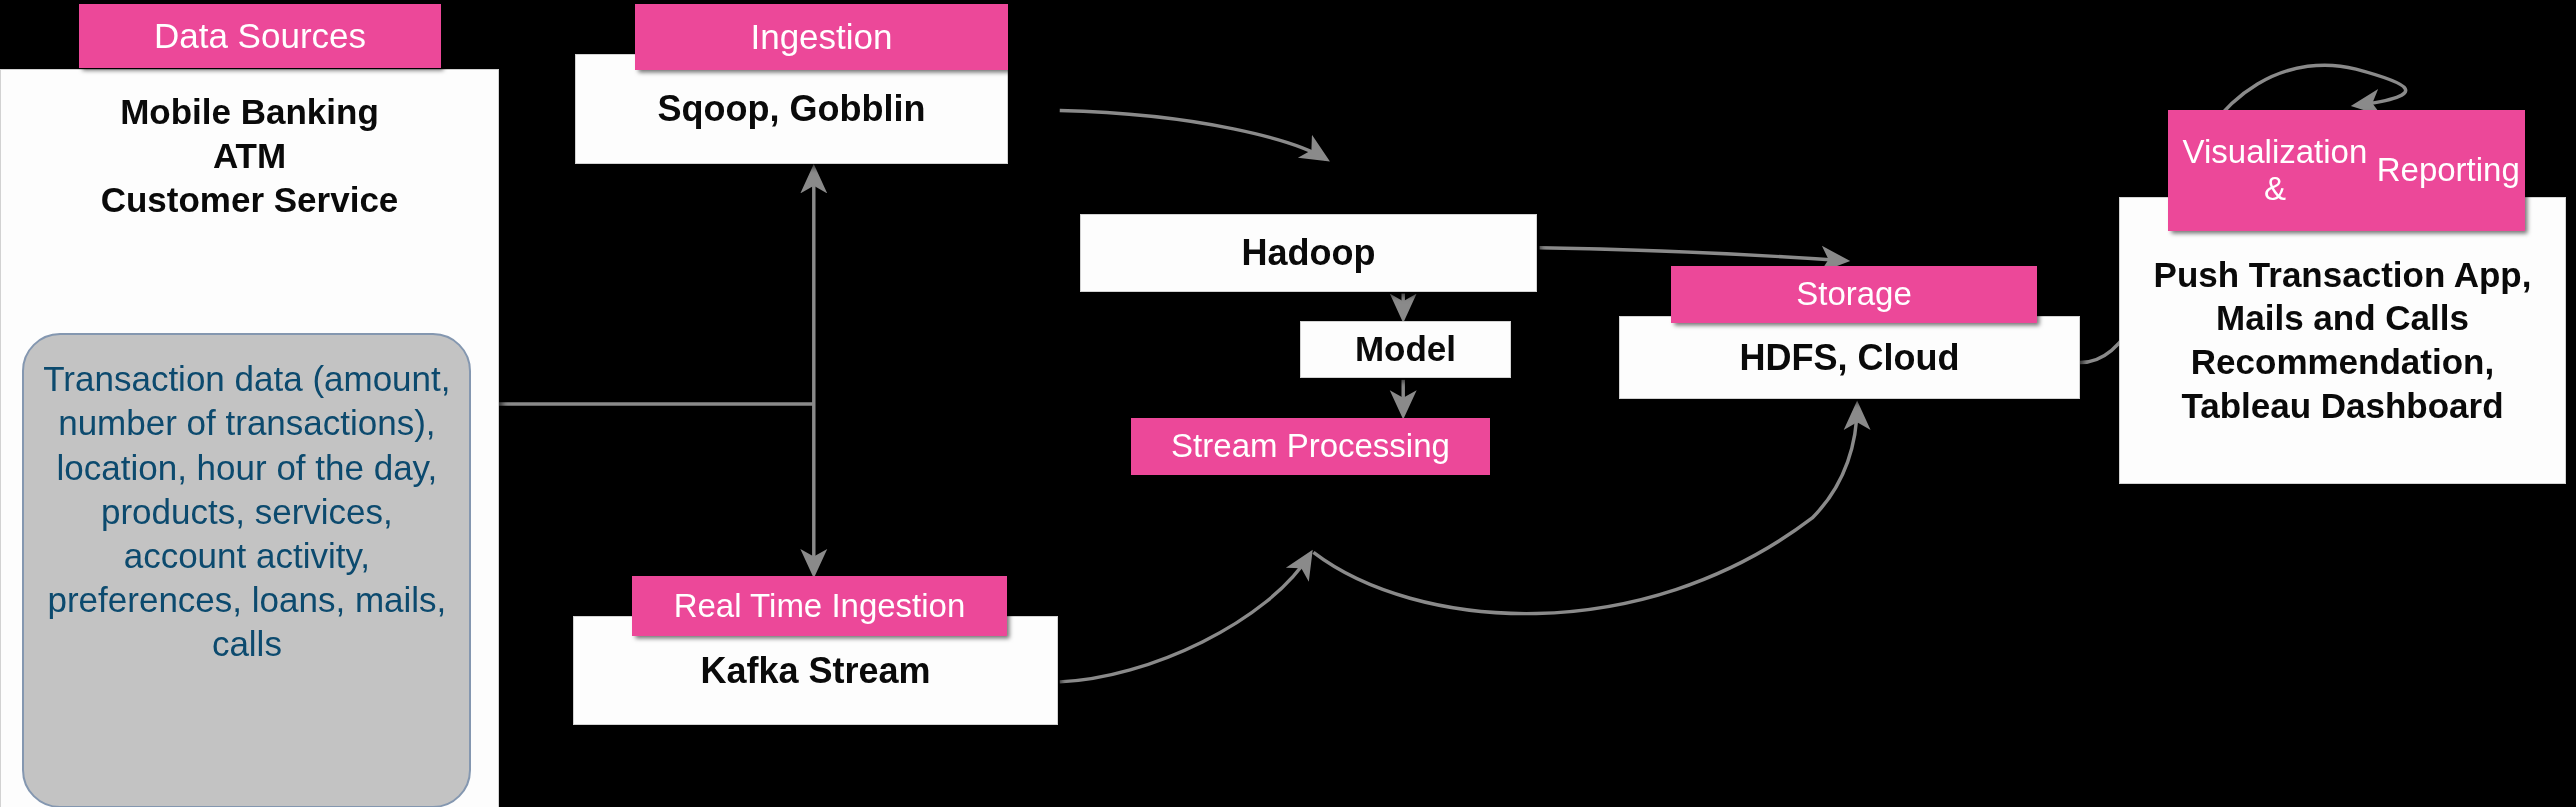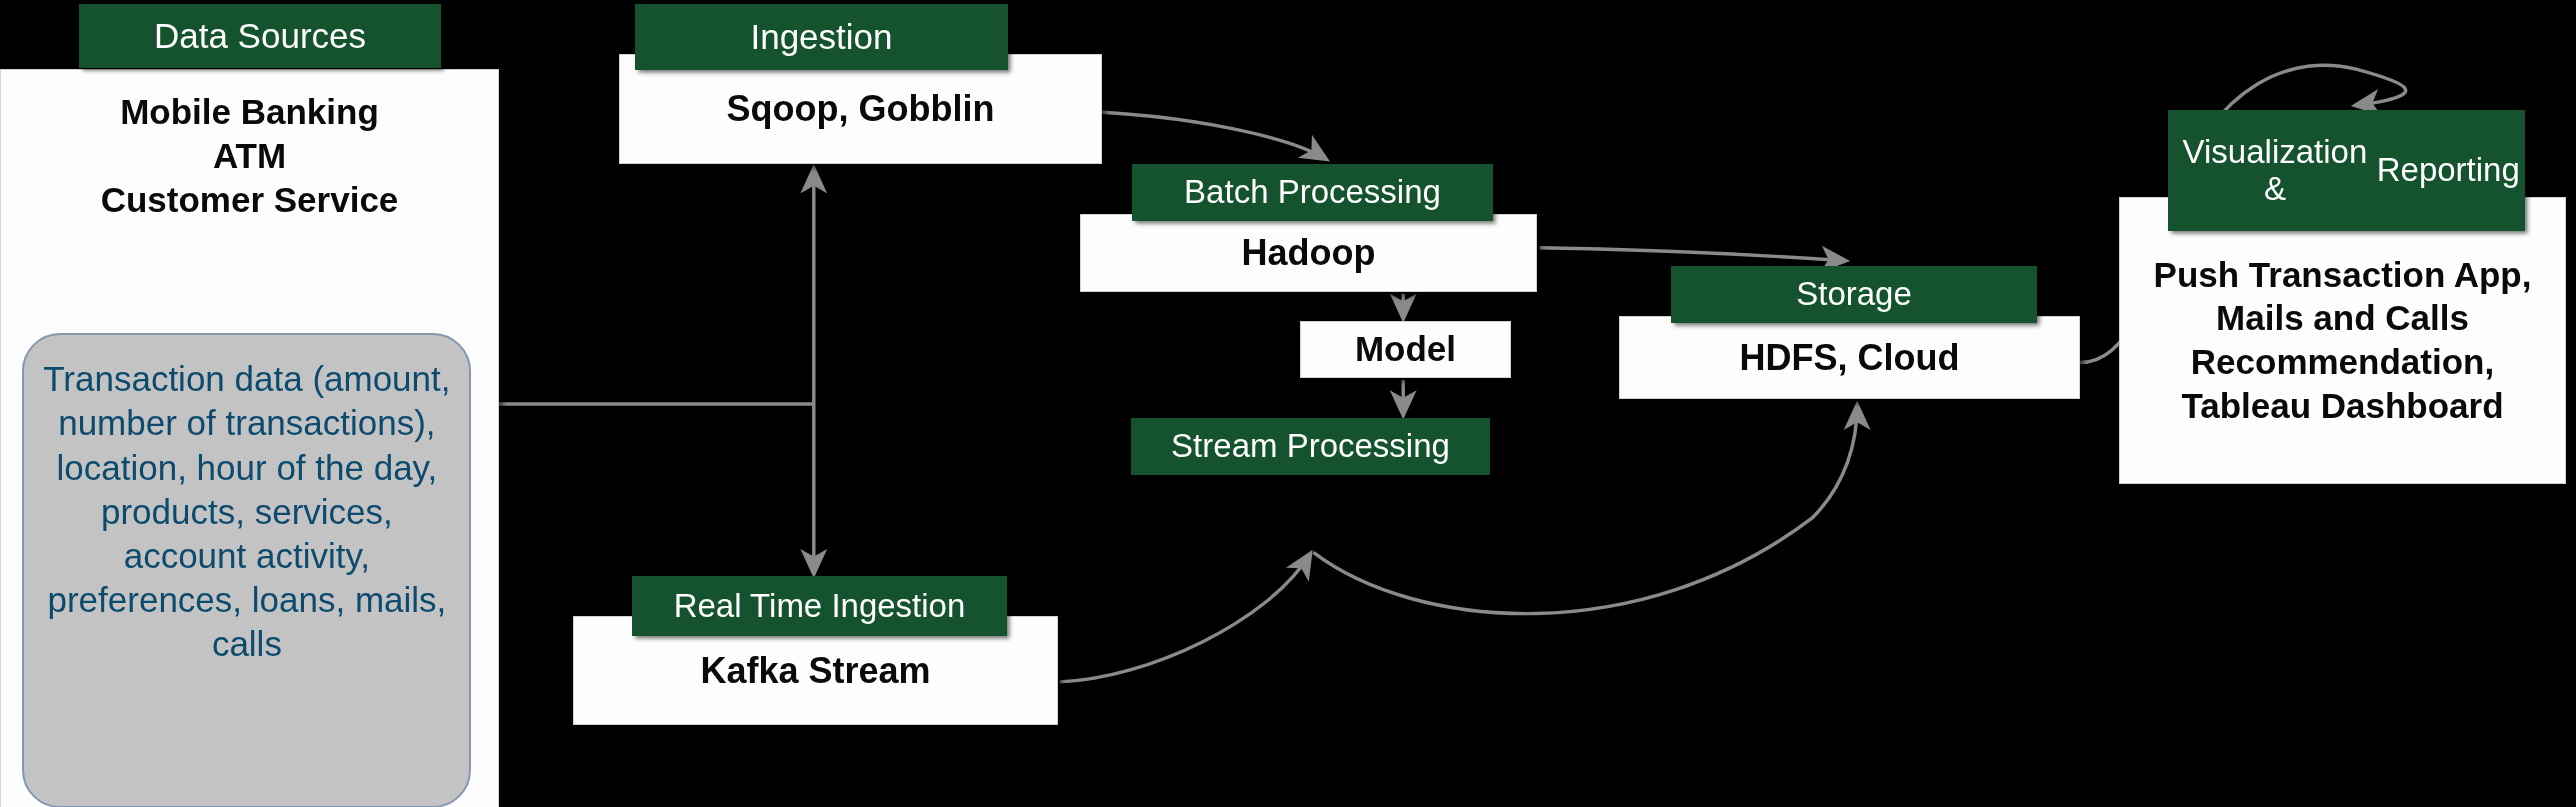--- a/index.html
+++ b/index.html
@@ -15,21 +15,21 @@
     position: relative;
     width: 2576px;
     height: 808px;
     background: #000000;
     overflow: hidden;
   }
 
   
   .hdr {
     position: absolute;
-    background: #14532d;
+    background: #ec4899;
     color: #ffffff;
     display: flex;
     align-items: center;
     justify-content: center;
     text-align: center;
     font-weight: 400;
     line-height: 1.12;
     box-shadow: 2.6px 2.6px 4.3px rgba(0,0,0,0.55);
     z-index: 3;
     box-sizing: border-box;
@@ -84,21 +84,21 @@
     font-size: 35px;
     font-weight: 400;
     line-height: 1.26;
     padding: 22.4px 14px 0 14px;
     box-sizing: border-box;
     z-index: 4;
   }
 
   
   #ing-header { left: 635px; top: 3.5px; width: 373px; height: 66px; font-size: 35px; }
-  #ing-body   { left: 575px; top: 54px; width: 483px; height: 110px; font-size: 36px; margin-left: 44px; }
+  #ing-body   { left: 575px; top: 54px; width: 433px; height: 110px; font-size: 36px; }
 
   
   #batch-header { left: 1132px; top: 164px; width: 361px; height: 57px; font-size: 33px; }
   #batch-body   { left: 1080px; top: 214px; width: 457px; height: 78px; font-size: 36px; }
 
   
   #model-body { left: 1300px; top: 321px; width: 211px; height: 57px; font-size: 35px; }
 
   
   #stream-header { left: 1131px; top: 418px; width: 359px; height: 57px; font-size: 33px; }
@@ -180,21 +180,20 @@
       <span class="ln">ATM</span>
       <span class="ln">Customer Service</span>
     </div>
   </div>
 
   <div id="ds-bubble">Transaction data (amount, number of transactions), location, hour of the day, products, services, account activity, preferences, loans, mails, calls</div>
 
   <div class="hdr" id="ing-header">Ingestion</div>
   <div class="body-box" id="ing-body">Sqoop, Gobblin</div>
 
-  <div class="hdr" id="batch-header">Batch Processing</div>
   <div class="body-box" id="batch-body">Hadoop</div>
 
   <div class="body-box" id="model-body">Model</div>
 
   <div class="hdr" id="stream-header">Stream Processing</div>
 
   <div class="hdr" id="rti-header">Real Time Ingestion</div>
   <div class="body-box" id="rti-body">Kafka Stream</div>
 
   <div class="hdr" id="sto-header">Storage</div>

